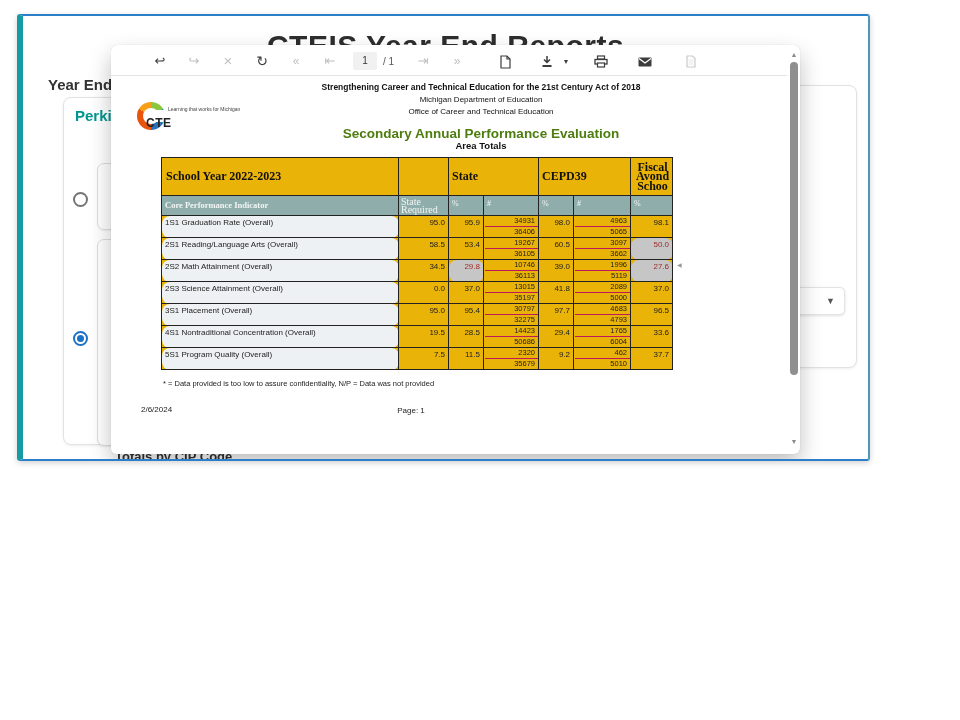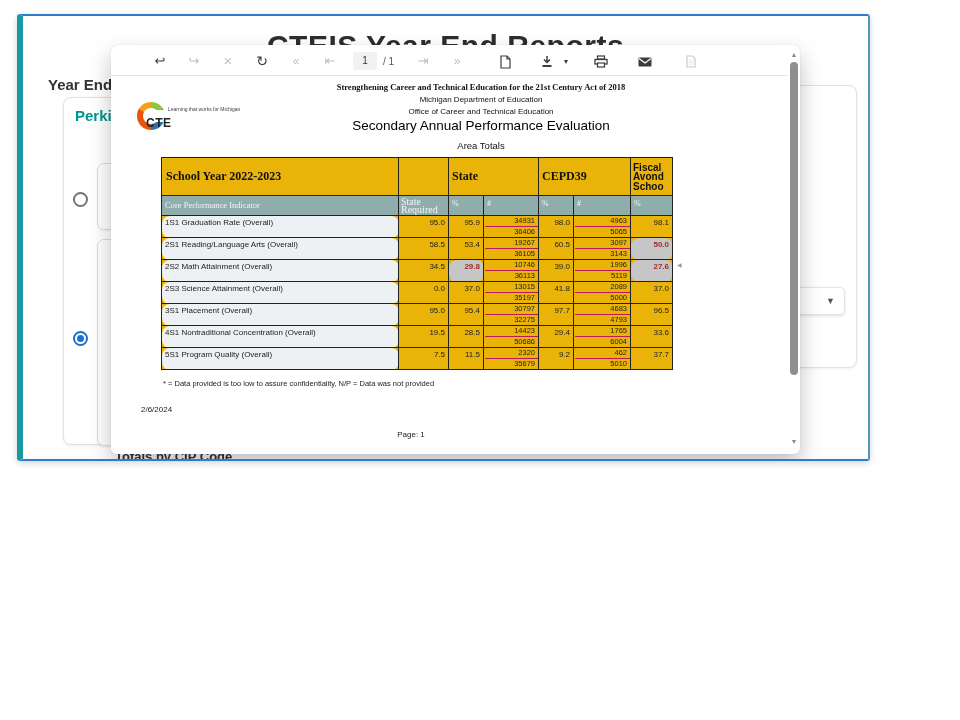--- a/index.html
+++ b/index.html
@@ -58,56 +58,56 @@
   
   .pdf{position:absolute;left:0;top:31px;width:676px;height:378px;background:#fff;}
   .logo{position:absolute;left:26px;top:24px;width:100px;height:36px;}
   .logo-ring{position:absolute;left:0;top:2px;width:28px;height:28px;border-radius:50%;
     background:conic-gradient(from 210deg,#e8530e 0 90deg,#f6a01a 90deg 150deg,#8dc63f 150deg 210deg,#00a4a7 210deg 270deg,#2e6fb7 270deg 330deg,#e8530e 330deg 360deg);}
   .logo-ring::after{content:"";position:absolute;left:6px;top:6px;width:16px;height:16px;border-radius:50%;background:#fff;}
   .logo-ring::before{content:"";position:absolute;right:-3px;top:8px;width:12px;height:12px;background:#fff;}
   .logo-text{position:absolute;left:9px;top:16px;font-size:12px;font-weight:bold;color:#222;letter-spacing:.5px;}
   .logo-tag{position:absolute;left:31px;top:6px;font-size:5px;color:#444;white-space:nowrap;}
   .pdf-head{position:absolute;left:150px;top:6px;width:440px;text-align:center;color:#111;}
-  .ph1{font-size:8.5px;font-weight:bold;margin-bottom:3px;font-family:Liberation Serif, serif;}
+  .ph1{font-size:8.5px;font-weight:bold;margin-bottom:3px;}
   .ph2{font-size:8px;margin-bottom:2.5px;}
-  .pdf-title{position:absolute;left:150px;top:42px;width:440px;text-align:center;
-    font-size:13.5px;font-weight:normal;color:#000000;}
+  .pdf-title{position:absolute;left:150px;top:50px;width:440px;text-align:center;
+    font-size:13.5px;font-weight:bold;color:#4d7c0f;}
   .pdf-subtitle{position:absolute;left:150px;top:64px;width:440px;text-align:center;
-    font-size:9.5px;font-weight:normal;color:#111;}
+    font-size:9.5px;font-weight:bold;color:#111;}
 
   table.rpt{position:absolute;left:50px;top:81px;border-collapse:collapse;table-layout:fixed;
     width:511px;background:#eab308;}
   table.rpt td{border:1px solid #222;overflow:hidden;}
   .hdr1 td{height:38px;vertical-align:middle;}
   .h-year{font-family:"Liberation Serif",serif;font-size:12px;font-weight:bold;color:#111;padding-left:4px;}
   .h-grp{font-family:"Liberation Serif",serif;font-size:12px;font-weight:bold;color:#111;
     vertical-align:middle;padding-left:3px;}
-  .h-fiscal{font-family:Liberation Sans, sans-serif;font-size:10px;font-weight:bold;color:#111;
-    line-height:9.5px;vertical-align:top;padding:1px 0 0 2px;white-space:nowrap;}
+  .h-fiscal{font-family:Liberation Serif, serif;font-size:12px;font-weight:bold;color:#111;
+    line-height:9.5px;vertical-align:top;padding:1px 0 0 2px;white-space:nowrap;text-align:center;}
   .hdr2 td{height:20px;background:#8fadaa;color:#f2f6f5;font-family:"Liberation Serif",serif;
     vertical-align:top;}
-  .h-cpi{font-size:8.5px;padding:4px 0 0 3px;}
+  .h-cpi{font-size:8.5px;padding:4px 0 0 3px;font-weight:bold;}
   .h-req{font-size:10px;line-height:7.5px;padding:2px 0 0 2px;}
   .h-sym{font-size:8px;padding:3px 0 0 3px;}
   tr.drow{height:21px;}
   tr.drow td{vertical-align:top;border-radius:8px;}
   .c-ind{font-size:8px;color:#222;padding:2px 0 0 3px;background:#eef1f3;}
   .c-req,.c-pct{font-size:8px;color:#222;text-align:right;padding:2px 3px 0 0;}
   .c-num{padding:0;}
   .fr-top,.fr-bot{font-size:7.5px;line-height:10px;color:#222;text-align:right;padding-right:3px;}
   .fr-top{border-bottom:1px solid #be185d;}
   td.shaded{background:#c6c6c6;}
-  td.flag{color:#9e2a25;font-weight:bold;}
+  td.flag{color:#9e2a25;font-weight:normal;}
 
   .pdf-marker{position:absolute;left:566px;top:185px;font-size:6px;color:#999;}
   .note{position:absolute;left:52px;width:420px;font-size:7.5px;color:#222;}
   .note1{top:290px;} .note2{top:303px;}
   .pdf-date{position:absolute;left:30px;top:329px;font-size:8px;color:#222;}
-  .pdf-page{position:absolute;left:150px;top:330px;width:300px;text-align:center;font-size:8px;color:#222;margin-top:24px;}
+  .pdf-page{position:absolute;left:150px;top:330px;width:300px;text-align:center;font-size:8px;color:#222;}
 </style>
 </head>
 <body>
 
 <div class="canvas">
   <div class="page">
 
     <div class="page-title">CTEIS Year End Reports</div>
     <div class="section-heading">Year End Reports</div>
 
@@ -240,21 +240,21 @@
     <td class="c-ind">2S1 Reading/Language Arts (Overall)</td>
     <td class="c-req">58.5</td>
     <td class="c-pct sp">53.4</td>
     <td class="c-num">
       <div class="fr-top">19267</div>
                   <div class="fr-bot">36105</div>
     </td>
     <td class="c-pct cp">60.5</td>
     <td class="c-num">
       <div class="fr-top">3097</div>
-                  <div class="fr-bot">3143</div>
+                  <div class="fr-bot">3662</div>
     </td>
     <td class="c-pct fp shaded flag">50.0</td>
   </tr>
 
   <tr class="drow">
     <td class="c-ind">2S2 Math Attainment (Overall)</td>
     <td class="c-req">34.5</td>
     <td class="c-pct sp shaded flag">29.8</td>
     <td class="c-num">
       <div class="fr-top">10746</div>

